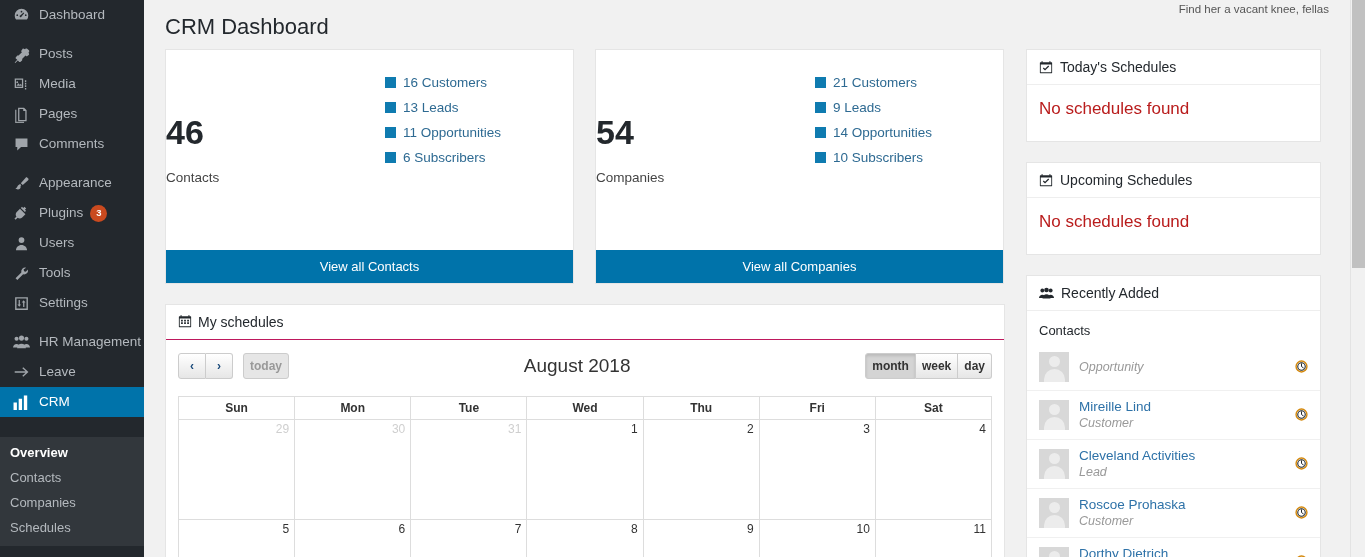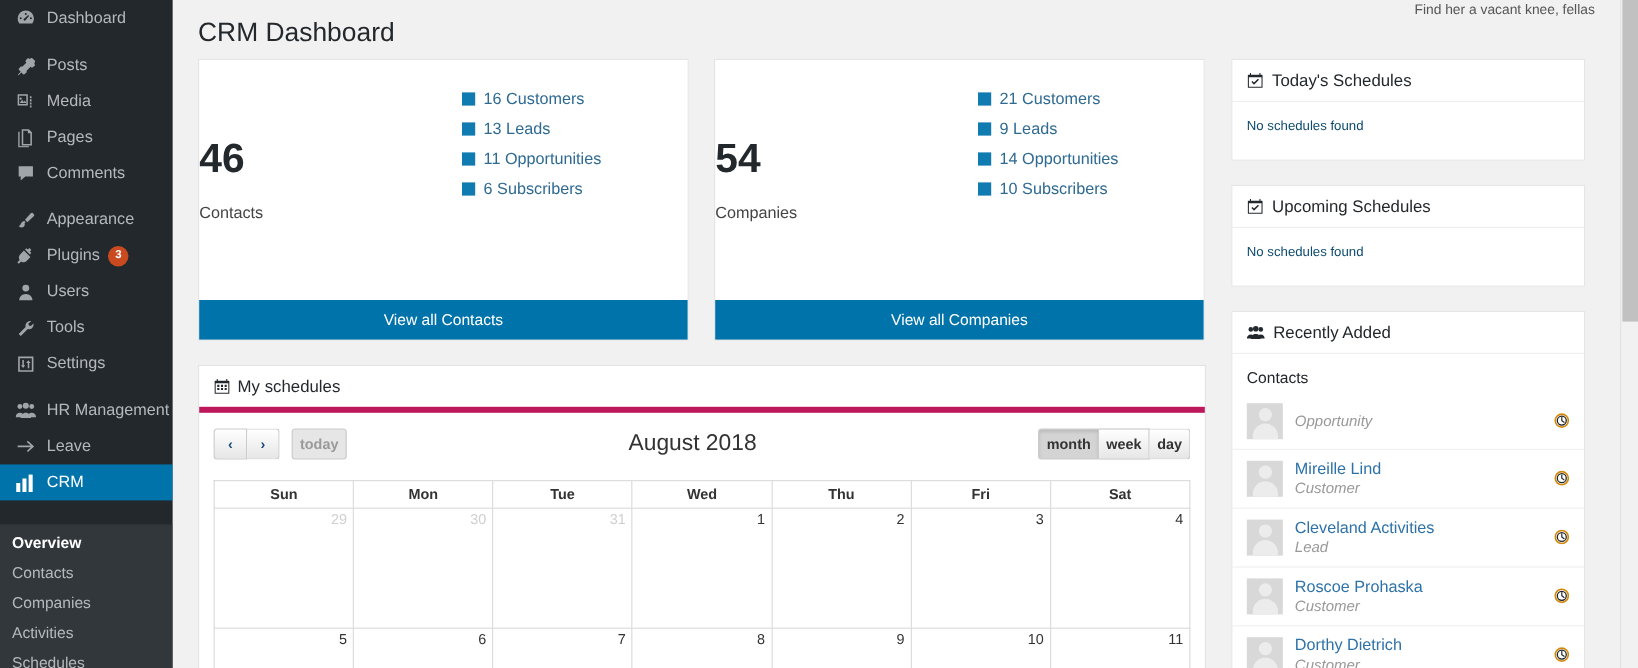--- a/index.html
+++ b/index.html
@@ -119,22 +119,22 @@
     padding: 8px 15px; line-height: 17px;
   }
 
   
   .panel {
     background: #fff; border: 1px solid #e5e5e5;
     margin-top: 20px;
   }
   .panel-head {
     padding: 9px 12px; font-size: 14px; color: #23282d;
-    border-bottom: 5px solid #be185d;
-    display: flex; align-items: center; gap: 6px;
+    border-bottom: 1px solid #be185d;
+    display: flex; align-items: flex-start; gap: 6px;
   }
   .panel-head .ph-icon { display: flex; align-items: center; color: #23282d; }
   .cal-wrap { padding: 12px 12px 0 12px; }
   .cal-toolbar {
     display: flex; align-items: center; justify-content: space-between;
     height: 28px; margin-bottom: 16px;
   }
   .btn-group { display: flex; }
   .btn {
     background: linear-gradient(#fff,#e6e6e6);
@@ -173,21 +173,21 @@
   .widget {
     background: #fff; border: 1px solid #e5e5e5;
     margin-bottom: 20px;
   }
   .widget-head {
     padding: 9px 12px; font-size: 14px; color: #23282d;
     border-bottom: 1px solid #eee;
     display: flex; align-items: center; gap: 7px;
   }
   .widget-head .wh-icon { display: flex; align-items: center; color: #23282d; }
-  .widget-body { padding: 12px; font-size: 11px; color: #0c4a6e; }
+  .widget-body { padding: 12px; font-size: 17px; color: #b91c1c; }
   .widget-body .empty { padding: 2px 0 10px 0; }
   .recent-label { font-size: 13px; color: #23282d; padding: 12px 12px 6px 12px; }
   .contact-row {
     display: flex; align-items: center;
     padding: 8px 12px;
     border-top: 1px solid #f0f0f0;
   }
   .contact-row:first-of-type { border-top: none; }
   .avatar {
     width: 30px; height: 30px; margin-right: 10px;
@@ -345,21 +345,20 @@
               <rect x="11.5" y="0.5" width="3.6" height="15.5"></rect>
             </svg>
           </span>
           <span class="mi-label">CRM</span>
         </div>
       </div>
     <div class="submenu" id="submenu-list">
         <div class="sub-item current">Overview</div>
         <div class="sub-item">Contacts</div>
         <div class="sub-item">Companies</div>
-        <div class="sub-item">Activities</div>
         <div class="sub-item">Schedules</div>
       </div>
   </div>
 
   <div class="content">
 
     <div class="topnote">Find her a vacant knee, fellas</div>
     <h1 class="page-title">CRM Dashboard</h1>
 
     <div class="cols">

